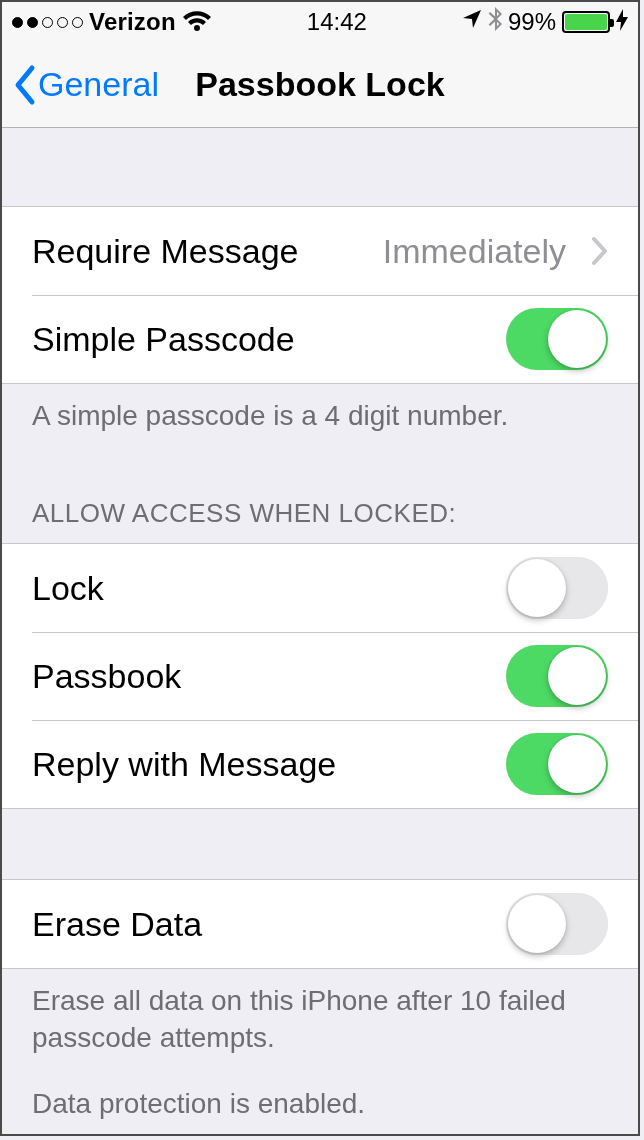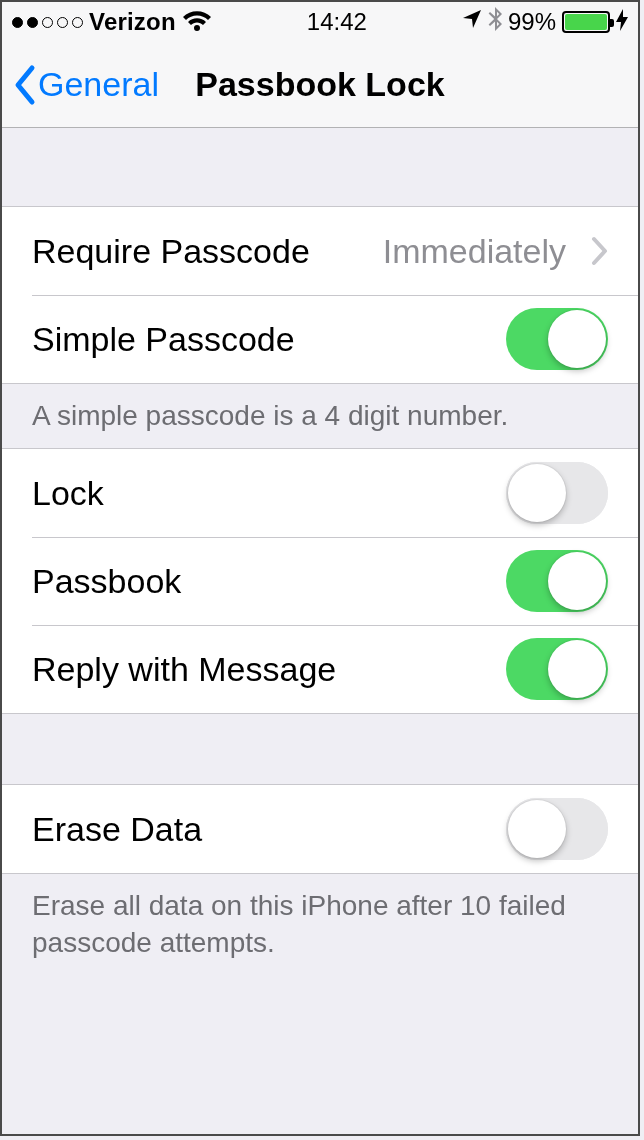--- a/index.html
+++ b/index.html
@@ -194,38 +194,39 @@
       <span>General</span>
     </div>
     <div class="nav-title">Passbook Lock</div>
   </div>
 
   <div class="group-gap-small"></div>
   <div class="group-gap"></div>
 
   <div class="list">
     <div class="row">
-      <span class="label">Require Passcode</span>
+      <span class="label">Require Message</span>
       <span class="detail">Immediately</span>
       <span class="chevron">
         <svg width="18" height="30" viewBox="0 0 18 30">
             <path d="M4 3l11 12L4 27" stroke="#c7c7cc" stroke-width="4" fill="none" stroke-linecap="round" stroke-linejoin="round"></path>
           </svg>
       </span>
     </div>
     <div class="row">
       <span class="label">Simple Passcode</span>
       <span class="toggle on">
           <span class="knob"></span>
         </span>
     </div>
   </div>
 
   <div class="footer">A simple passcode is a 4 digit number.</div>
 
+  <div class="section-header">ALLOW ACCESS WHEN LOCKED:</div>
 
   <div class="list">
     <div class="row">
       <span class="label">Lock</span>
       <span class="toggle">
           <span class="knob"></span>
         </span>
     </div>
     <div class="row">
       <span class="label">Passbook</span>
@@ -248,15 +249,16 @@
       <span class="label">Erase Data</span>
       <span class="toggle">
           <span class="knob"></span>
         </span>
     </div>
   </div>
 
   <div class="footer">
     <div>Erase all data on this iPhone after 10 failed passcode attempts.</div>
     <div style="height:30px"></div>
+    <div>Data protection is enabled.</div>
   </div>
 
 </div>
 
 </body></html>

